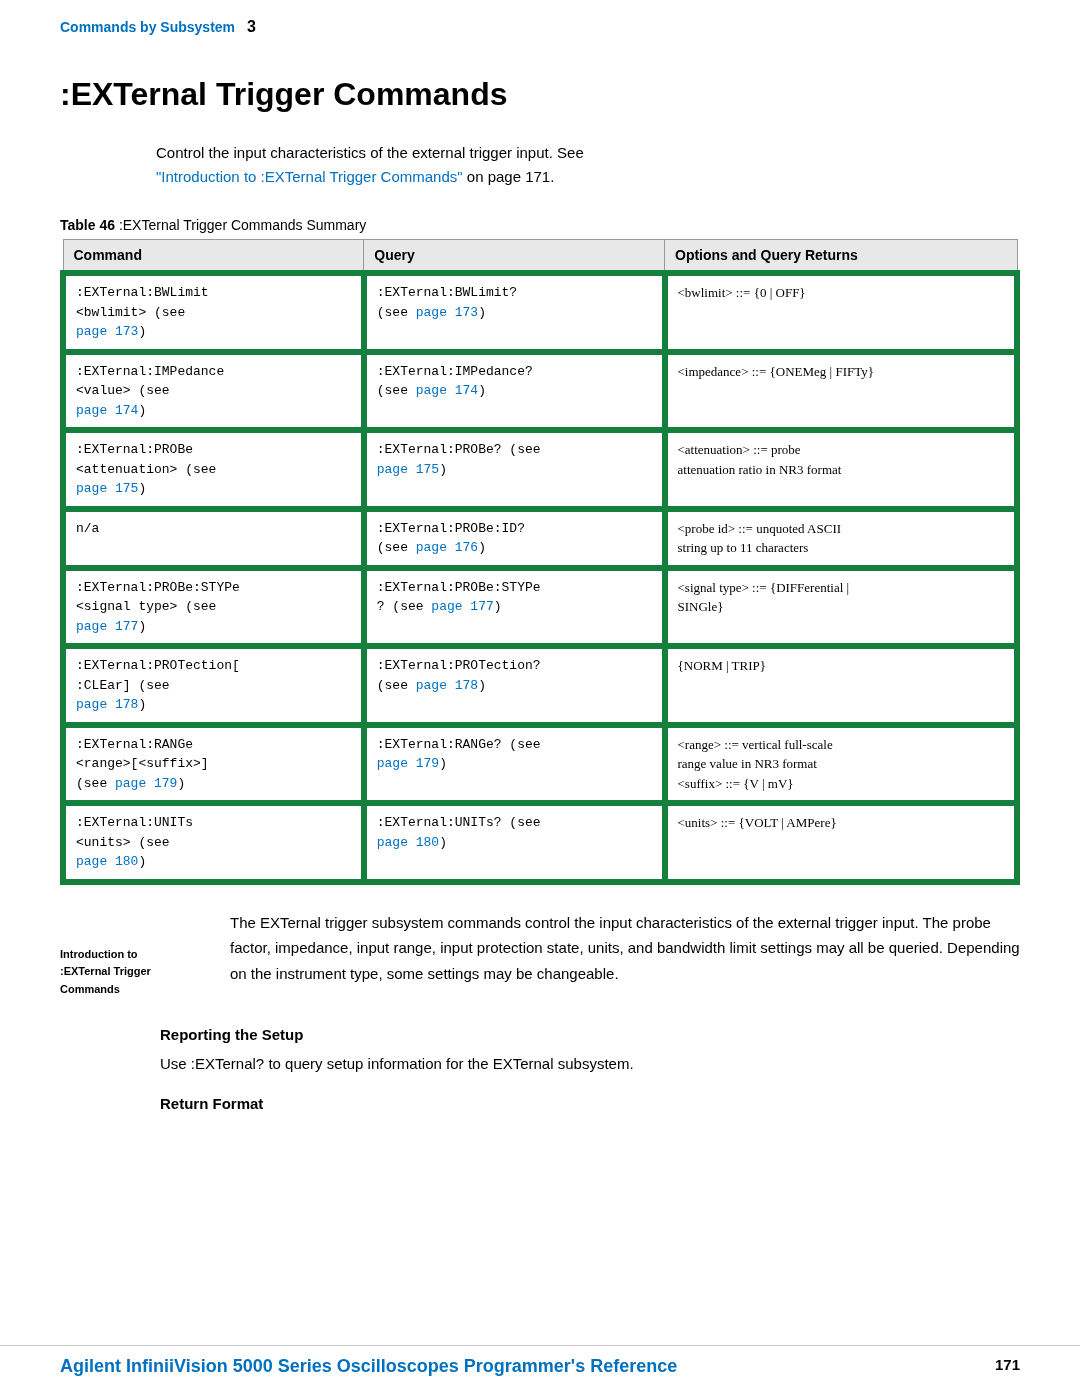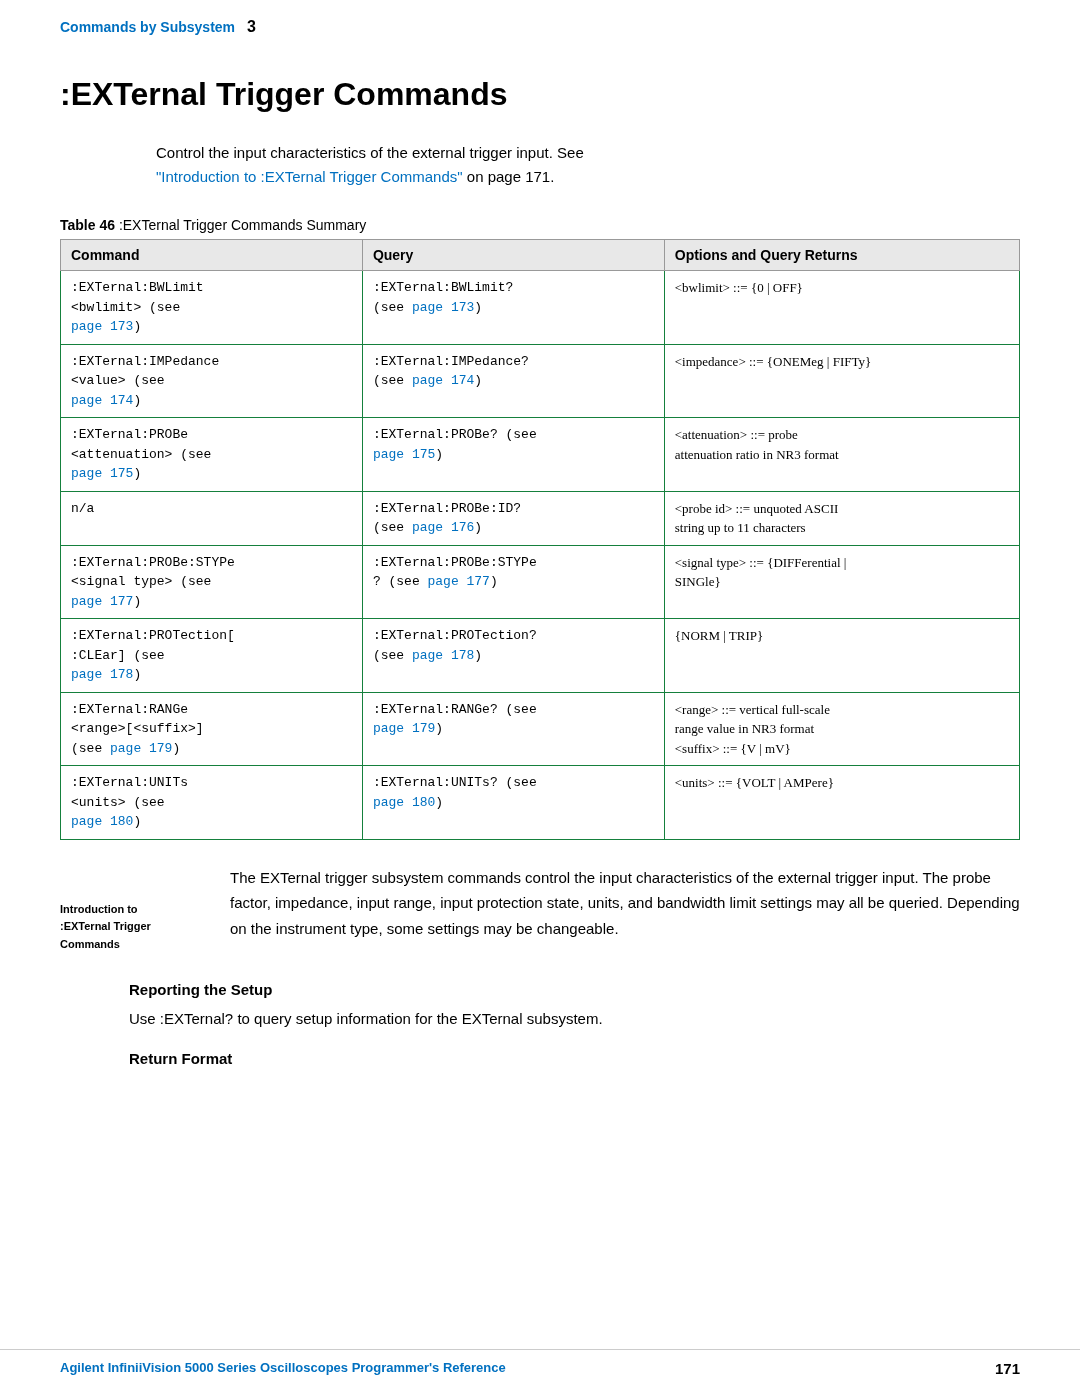--- a/index.html
+++ b/index.html
@@ -79,21 +79,21 @@
     }
     table.cmd-table th {
       background: #e8e8e8;
       border: 1px solid #999;
       padding: 7px 10px;
       text-align: left;
       font-weight: bold;
       font-size: 14px;
     }
     table.cmd-table td {
-      border: 1px solid #15803d;
+      border: 6px solid #15803d;
       padding: 7px 10px;
       vertical-align: top;
       font-family: 'Courier New', Courier, monospace;
       font-size: 13px;
       line-height: 1.5;
     }
     table.cmd-table td.options-col {
       font-family: Liberation Serif, serif;
     }
     .cell-link {
@@ -115,21 +115,21 @@
       margin-top: 36px;
     }
     .intro-body {
       flex: 1;
       font-size: 15px;
       line-height: 1.7;
     }
 
     
     .subsection {
-      margin-left: 69px;
+      margin-left: 100px;
       margin-bottom: 18px;
     }
     .subsection-heading {
       font-size: 15px;
       font-weight: bold;
       margin-bottom: 8px;
     }
     .subsection-body {
       font-size: 15px;
       line-height: 1.7;
@@ -143,21 +143,21 @@
       right: 0;
       display: flex;
       justify-content: space-between;
       padding: 0 60px;
       border-top: 1px solid #ccc;
       padding-top: 10px;
     }
     .footer-title {
       color: #0070c0;
       font-weight: bold;
-      font-size: 13px;
+      font-size: 18px;
     }
     .footer-page {
       font-weight: bold;
       font-size: 15px;
     }
   </style>
 </head>
 <body>
 
 <div class="page-header">

